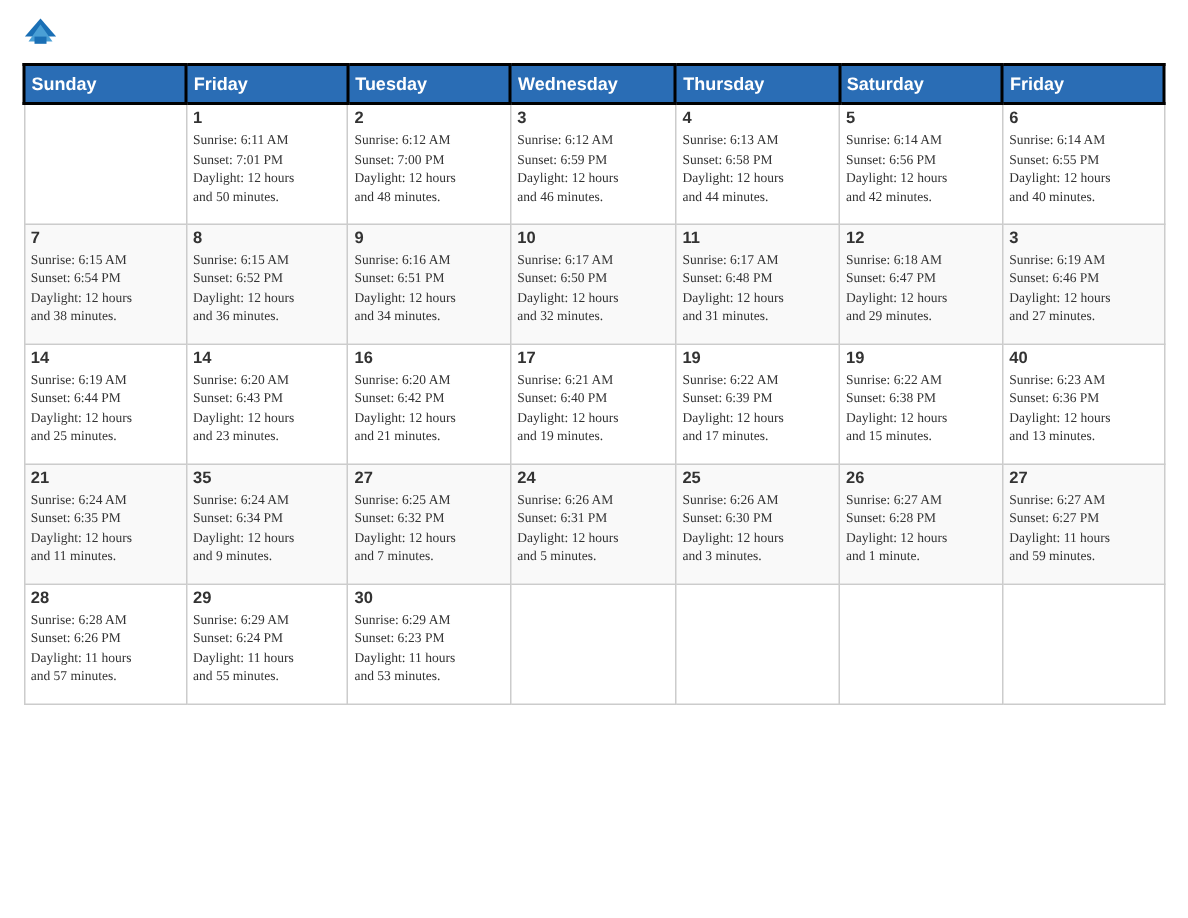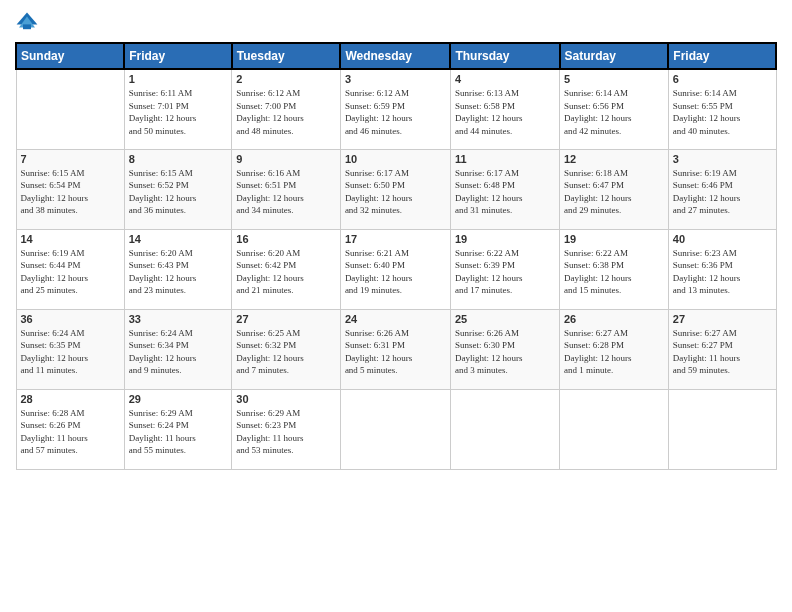--- a/index.html
+++ b/index.html
@@ -214,25 +214,25 @@
             <span class="day-num">19</span>
             <div class="day-info">Sunrise: 6:22 AM<br>Sunset: 6:38 PM<br>Daylight: 12 hours<br>and 15 minutes.</div>
           </td>
           <td>
             <span class="day-num">40</span>
             <div class="day-info">Sunrise: 6:23 AM<br>Sunset: 6:36 PM<br>Daylight: 12 hours<br>and 13 minutes.</div>
           </td>
         </tr>
         <tr>
           <td>
-            <span class="day-num">36</span>
+            <span class="day-num">21</span>
             <div class="day-info">Sunrise: 6:24 AM<br>Sunset: 6:35 PM<br>Daylight: 12 hours<br>and 11 minutes.</div>
           </td>
           <td>
-            <span class="day-num">33</span>
+            <span class="day-num">35</span>
             <div class="day-info">Sunrise: 6:24 AM<br>Sunset: 6:34 PM<br>Daylight: 12 hours<br>and 9 minutes.</div>
           </td>
           <td>
             <span class="day-num">27</span>
             <div class="day-info">Sunrise: 6:25 AM<br>Sunset: 6:32 PM<br>Daylight: 12 hours<br>and 7 minutes.</div>
           </td>
           <td>
             <span class="day-num">24</span>
             <div class="day-info">Sunrise: 6:26 AM<br>Sunset: 6:31 PM<br>Daylight: 12 hours<br>and 5 minutes.</div>
           </td>

